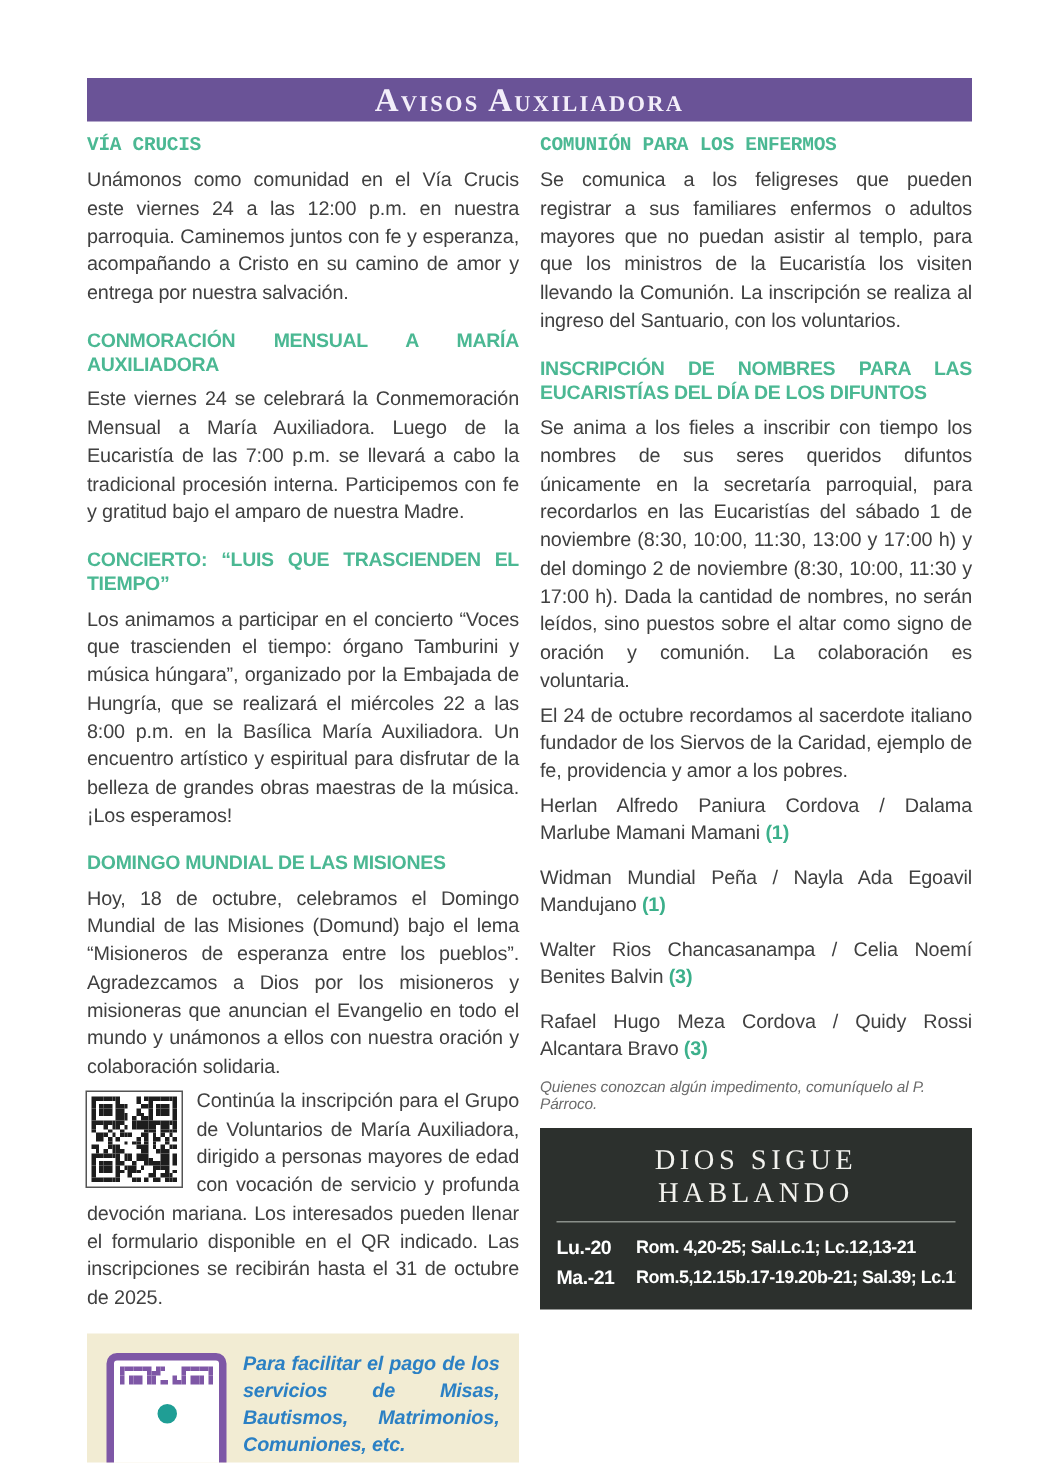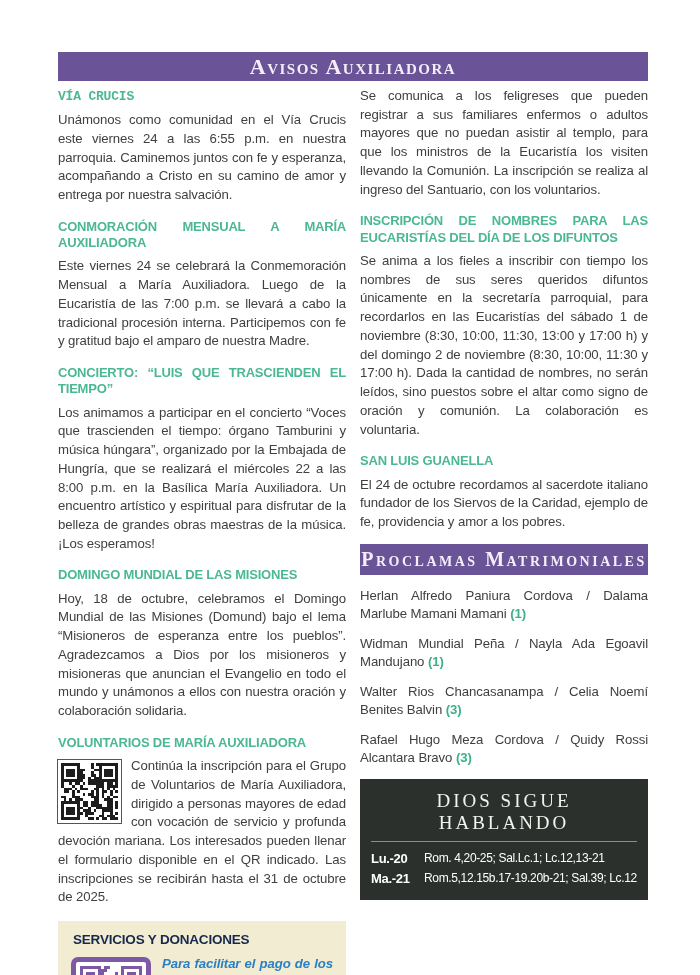--- a/index.html
+++ b/index.html
@@ -58,46 +58,45 @@
   .note{color:#6b6b6b;font-style:italic;font-size:10.3px;margin:2px 0 10px 0;letter-spacing:-.1px;}
   
   .readings{background:#2c302d;color:#fff;padding:8px 11px 10px 11px;box-sizing:border-box;}
   .r-title{
     font-family:"Liberation Serif","DejaVu Serif",serif;
     font-size:19px;letter-spacing:3px;text-align:center;color:#f2f2ee;
     padding:3px 0 7px 0;border-bottom:1px solid #8a8f8a;margin-bottom:7px;
   }
   .r-row{display:flex;line-height:1.6;}
   .r-day{width:53px;flex:none;font-weight:bold;font-size:13px;letter-spacing:-.3px;}
-  .r-refs{font-weight:normal;font-size:12px;letter-spacing:-.35px;white-space:nowrap;overflow:hidden;}
+  .r-refs{font-weight:bold;font-size:12px;letter-spacing:-.35px;white-space:nowrap;overflow:hidden;}
 </style>
 </head>
 <body>
 
 <div class="page">
 
   <div class="main-banner">Avisos Auxiliadora</div>
 
   <div class="columns">
 
     <div class="col">
 
       <h3 class="sec-h first">VÍA CRUCIS</h3>
-      <p class="body">Unámonos como comunidad en el Vía Crucis este viernes 24 a las 6:55 p.m. en nuestra parroquia. Caminemos juntos con fe y esperanza, acompañando a Cristo en su camino de amor y entrega por nuestra salvación.</p>
+      <p class="body">Unámonos como comunidad en el Vía Crucis este viernes 24 a las 12:00 p.m. en nuestra parroquia. Caminemos juntos con fe y esperanza, acompañando a Cristo en su camino de amor y entrega por nuestra salvación.</p>
 
       <h3 class="sec-h">CONMORACIÓN MENSUAL A MARÍA AUXILIADORA</h3>
       <p class="body">Este viernes 24 se celebrará la Conmemoración Mensual a María Auxiliadora. Luego de la Eucaristía de las 7:00 p.m. se llevará a cabo la tradicional procesión interna. Participemos con fe y gratitud bajo el amparo de nuestra Madre.</p>
 
       <h3 class="sec-h">CONCIERTO: “LUIS QUE TRASCIENDEN EL TIEMPO”</h3>
       <p class="body">Los animamos a participar en el concierto “Voces que trascienden el tiempo: órgano Tamburini y música húngara”, organizado por la Embajada de Hungría, que se realizará el miércoles 22 a las 8:00 p.m. en la Basílica María Auxiliadora. Un encuentro artístico y espiritual para disfrutar de la belleza de grandes obras maestras de la música. ¡Los esperamos!</p>
 
       <h3 class="sec-h">DOMINGO MUNDIAL DE LAS MISIONES</h3>
       <p class="body">Hoy, 18 de octubre, celebramos el Domingo Mundial de las Misiones (Domund) bajo el lema “Misioneros de esperanza entre los pueblos”. Agradezcamos a Dios por los misioneros y misioneras que anuncian el Evangelio en todo el mundo y unámonos a ellos con nuestra oración y colaboración solidaria.</p>
 
-      <h3 class="sec-h">VOLUNTARIOS DE MARÍA AUXILIADORA</h3>
       <p class="body"><span class="qr-float">
             <span class="qr bwqr">
               <i style="grid-area:1/1"></i>
               <i style="grid-area:1/2"></i>
               <i style="grid-area:1/3"></i>
               <i style="grid-area:1/4"></i>
               <i style="grid-area:1/5"></i>
               <i style="grid-area:1/6"></i>
               <i style="grid-area:1/7"></i>
               <i style="grid-area:1/12"></i>
@@ -342,21 +341,20 @@
               <i style="grid-area:21/14"></i>
               <i style="grid-area:21/16"></i>
               <i style="grid-area:21/17"></i>
               <i style="grid-area:21/19"></i>
               <i style="grid-area:21/20"></i>
               <i style="grid-area:21/21"></i>
             </span>
           </span><span>Continúa la inscripción para el Grupo de Voluntarios de María Auxiliadora, dirigido a personas mayores de edad con vocación de servicio y profunda devoción mariana. Los interesados pueden llenar el formulario disponible en el QR indicado. Las inscripciones se recibirán hasta el 31 de octubre de 2025.</span></p>
 
       <div class="don-box">
-        <div class="don-title">SERVICIOS Y DONACIONES</div>
         <p class="don-p"><span class="pqr-wrap">
               <span class="qr pqr">
                 <i style="grid-area:1/1"></i>
                 <i style="grid-area:1/2"></i>
                 <i style="grid-area:1/3"></i>
                 <i style="grid-area:1/4"></i>
                 <i style="grid-area:1/5"></i>
                 <i style="grid-area:1/6"></i>
                 <i style="grid-area:1/7"></i>
                 <i style="grid-area:1/9"></i>
@@ -403,35 +401,35 @@
                 <i style="grid-area:4/21"></i>
               </span>
             </span><span class="hl">Para facilitar el pago de los servicios de Misas, Bautismos, Matrimonios, Comuniones, etc.</span> </p>
 
       </div>
 
     </div>
 
     <div class="col">
 
+      <h3 class="sec-h first">COMUNIÓN PARA LOS ENFERMOS</h3>
       <p class="body">Se comunica a los feligreses que pueden registrar a sus familiares enfermos o adultos mayores que no puedan asistir al templo, para que los ministros de la Eucaristía los visiten llevando la Comunión. La inscripción se realiza al ingreso del Santuario, con los voluntarios.</p>
 
       <h3 class="sec-h">INSCRIPCIÓN DE NOMBRES PARA LAS EUCARISTÍAS DEL DÍA DE LOS DIFUNTOS</h3>
       <p class="body">Se anima a los fieles a inscribir con tiempo los nombres de sus seres queridos difuntos únicamente en la secretaría parroquial, para recordarlos en las Eucaristías del sábado 1 de noviembre (8:30, 10:00, 11:30, 13:00 y 17:00 h) y del domingo 2 de noviembre (8:30, 10:00, 11:30 y 17:00 h). Dada la cantidad de nombres, no serán leídos, sino puestos sobre el altar como signo de oración y comunión. La colaboración es voluntaria.</p>
 
-      <h3 class="sec-h">SAN LUIS GUANELLA</h3>
       <p class="body">El 24 de octubre recordamos al sacerdote italiano fundador de los Siervos de la Caridad, ejemplo de fe, providencia y amor a los pobres.</p>
 
-      <div class="sub-banner">Proclamas Matrimoniales</div>
 
       <p class="couple"><span>Herlan Alfredo Paniura Cordova / Dalama Marlube Mamani Mamani</span> <b class="cnt">(1)</b></p>
       <p class="couple"><span>Widman Mundial Peña / Nayla Ada Egoavil Mandujano</span> <b class="cnt">(1)</b></p>
       <p class="couple"><span>Walter Rios Chancasanampa / Celia Noemí Benites Balvin</span> <b class="cnt">(3)</b></p>
       <p class="couple"><span>Rafael Hugo Meza Cordova / Quidy Rossi Alcantara Bravo</span> <b class="cnt">(3)</b></p>
 
+      <p class="note">Quienes conozcan algún impedimento, comuníquelo al P. Párroco.</p>
 
       <div class="readings">
         <div class="r-title">DIOS SIGUE HABLANDO</div>
 
         <div class="r-row">
             <span class="r-day">Lu.-20</span>
             <span class="r-refs">Rom. 4,20-25; Sal.Lc.1; Lc.12,13-21</span>
           </div>
         <div class="r-row">
             <span class="r-day">Ma.-21</span>

